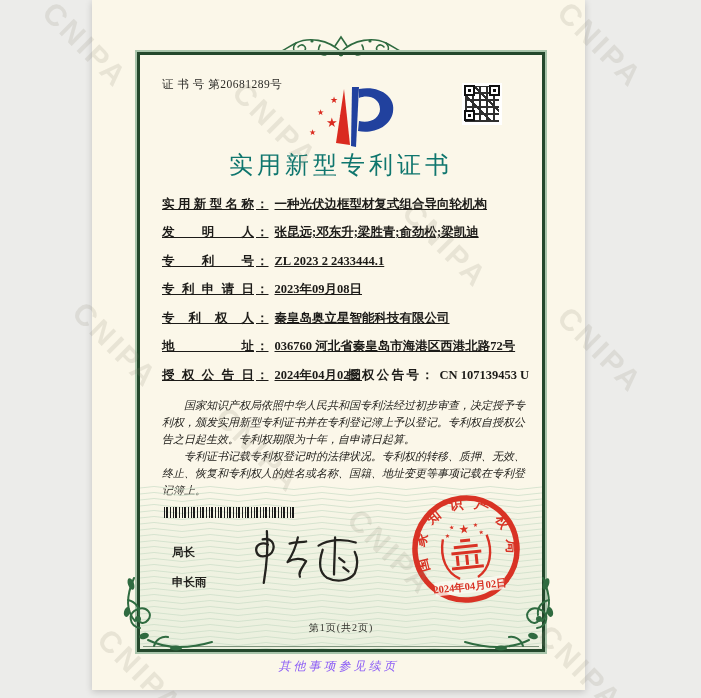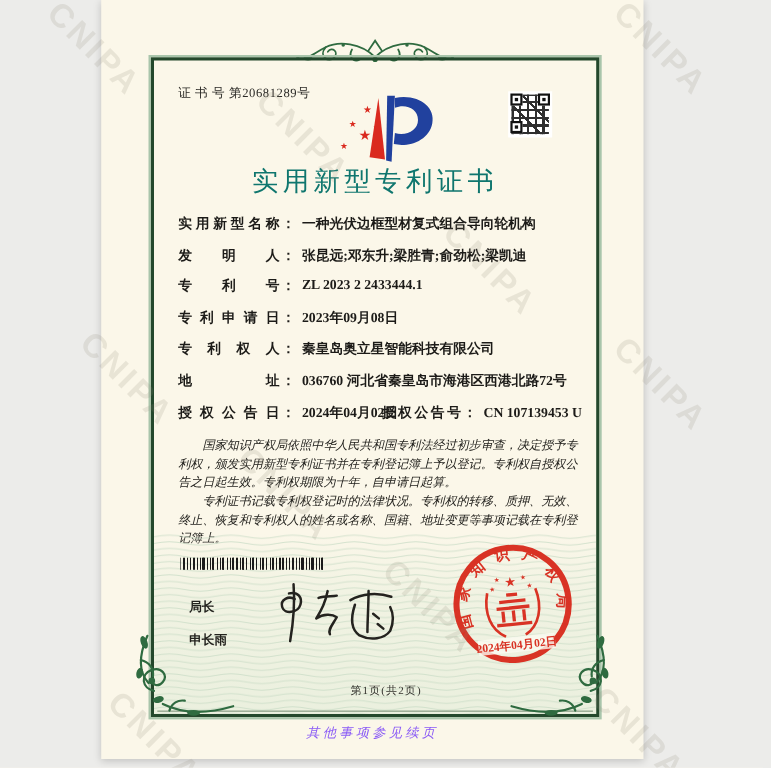--- a/index.html
+++ b/index.html
@@ -45,22 +45,22 @@
        repeating-linear-gradient(45deg,transparent 0 5px,#131313 5px 7px,transparent 7px 13px);
      opacity:.88;}
   .qr .f{position:absolute;width:11px;height:11px;border:2px solid #111;background:#fff;}
   .qr .f i{display:block;width:3px;height:3px;background:#111;margin:2px;}
   .qr .f.tl{left:2px;top:2px}.qr .f.tr{right:2px;top:2px}.qr .f.bl{left:2px;bottom:4px}
 
   .title{position:absolute;left:0;top:94px;width:100%;text-align:center;
          font-size:24px;font-weight:normal;letter-spacing:4px;color:#0f766e;}
 
   .fields{position:absolute;left:22px;top:140px;right:12px;}
-  .frow{display:flex;align-items:flex-start;height:18px;margin-bottom:10.6px;
-        font-size:12.5px;font-weight:bold;position:relative;}
+  .frow{display:flex;align-items:center;height:18px;margin-bottom:10.6px;
+        font-size:12.5px;font-weight:bold;position:relative;text-decoration:underline;}
   .flabel{width:92px;flex:none;text-align:justify;text-align-last:justify;}
   .colon{flex:none;margin:0 6px 0 2px;}
   .fvalue{white-space:nowrap;}
   .g2{position:absolute;left:185px;top:0;display:flex;align-items:baseline;}
   .g2 .flabel{width:72px;}
 
   .legal{position:absolute;left:22px;top:342px;width:368px;font-size:11px;line-height:17px;
          font-style:italic;color:#23221e;}
   .legal p{text-indent:2em;margin:0;}
 
@@ -72,21 +72,21 @@
        repeating-linear-gradient(90deg,transparent 0 2px,#1a1a1a 2px 3.5px,transparent 3.5px 9px);}
 
   .signer{position:absolute;left:32px;top:490px;font-family:"Liberation Sans","DejaVu Sans",sans-serif;
           font-size:11.5px;font-weight:bold;color:#23221e;line-height:14px;}
   .signer .name{margin-top:16px;}
 
   .sig-svg{position:absolute;left:100px;top:474px;width:124px;height:56px;}
 
   .seal-svg{position:absolute;left:264px;top:432px;width:124px;height:124px;}
 
-  .pagenum{position:absolute;left:10px;bottom:14px;width:100%;text-align:center;
+  .pagenum{position:absolute;left:0;bottom:14px;width:100%;text-align:center;
            font-size:10px;letter-spacing:1px;color:#33322d;}
 
   .footer-note{position:absolute;left:0;top:658px;width:100%;text-align:center;
            font-size:12px;font-style:italic;letter-spacing:3px;color:#8b5cf6;}
 
   .flourish-svg{position:absolute;left:176px;top:32px;width:146px;height:38px;}
   .corner-svg{position:absolute;top:576px;width:100px;height:82px;}
   .corner-svg.left{left:22px;}
   .corner-svg.right{left:371px;transform:scaleX(-1);}
 </style>

